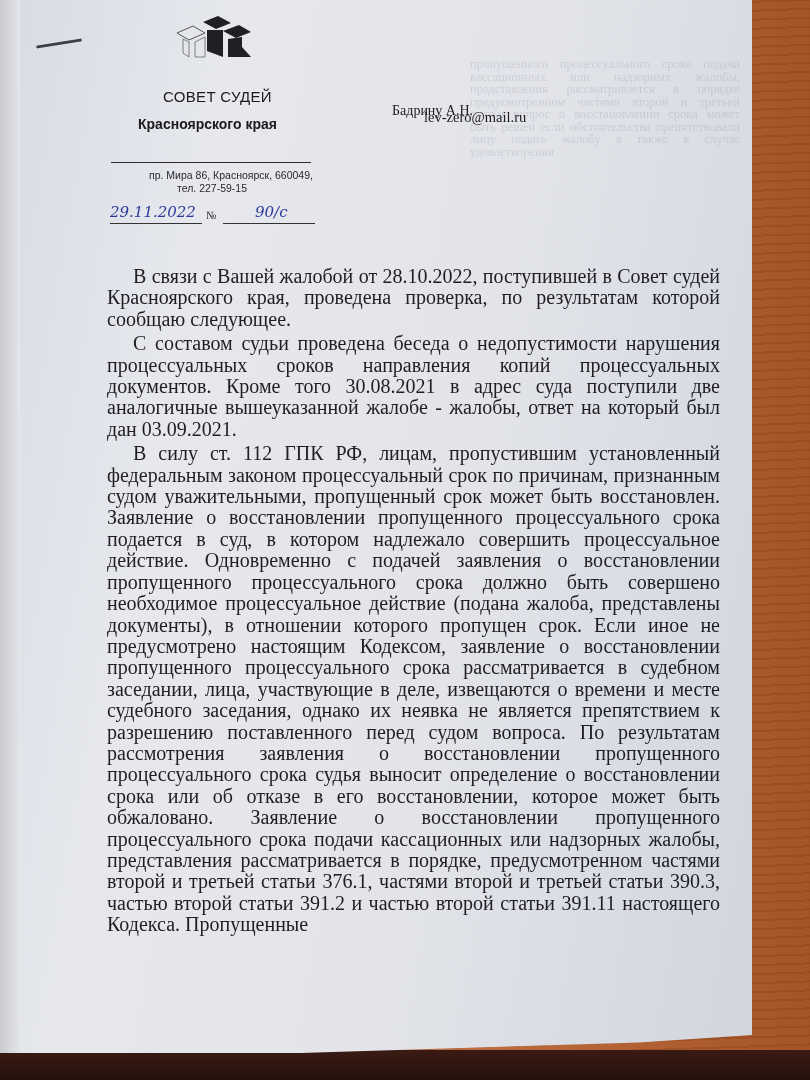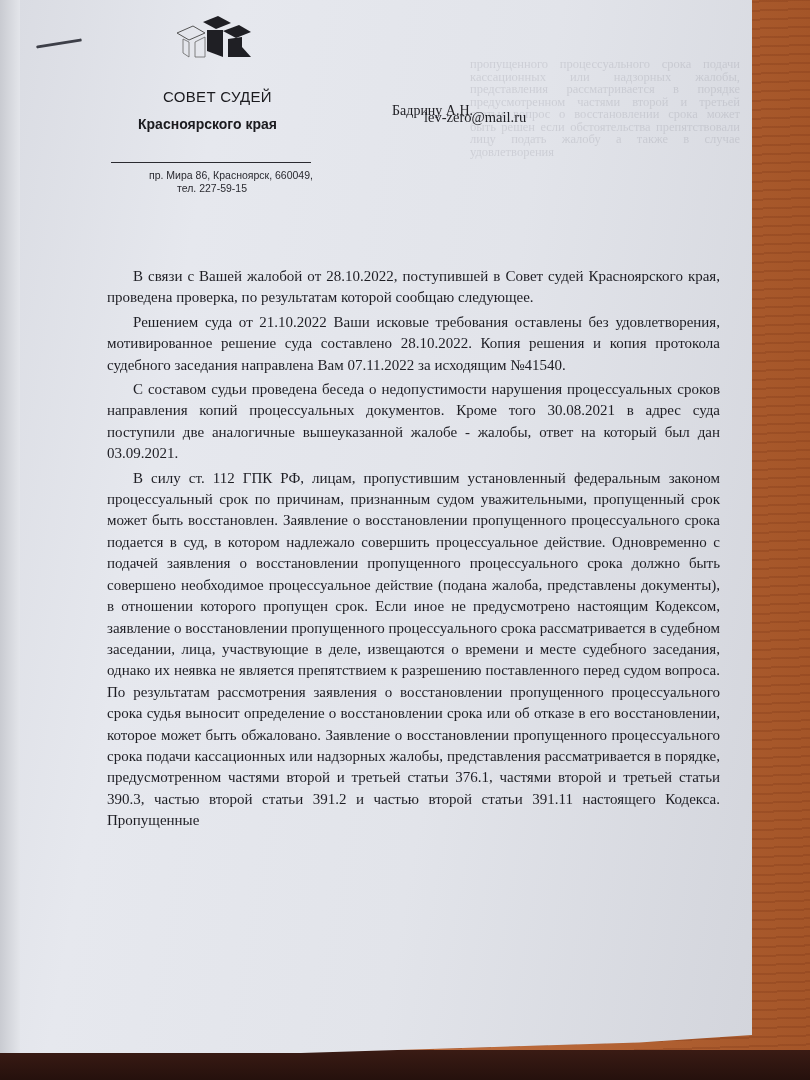--- a/index.html
+++ b/index.html
@@ -63,21 +63,21 @@
   }
   .reg-no-line { position:absolute; left:113px; top:20px; width:92px; height:1px; background:#333; }
   .recipient-name { position:absolute; left:392px; top:72px; font-size:14px; color:#1d1d22;margin-top:31px; }
   .recipient-email { position:absolute; left:424px; top:109px; font-size:14.5px; color:#1d1d22; }
   .bleed {
     position:absolute; left:470px; top:58px; width:270px; color:rgba(80,80,90,0.14);
     font-size:12.5px; line-height:12.5px; text-align:justify; filter:blur(0.6px);
   }
   .body-text {
     position:absolute; left:107px; top:266px; width:613px;
-    font-size:15px; line-height:21.4px; color:#1e1e24; text-align:justify;
+    font-size:20px; line-height:21.4px; color:#1e1e24; text-align:justify;
   }
   .body-text p { margin:0 0 3px 0; text-indent:26px; }
   .body-text p.cont { margin-bottom:16px; }
 </style>
 </head>
 <body>
 
 <div class="wood"></div>
 <div class="bottom-dark"></div>
 
@@ -99,23 +99,29 @@
     <polygon points="53,24 67,22 67,42 53,42" fill="#1f1f24"></polygon>
     <polygon points="67,32 76,42 67,42" fill="#1f1f24"></polygon>
   </svg>
 
   <div class="org-title">СОВЕТ СУДЕЙ</div>
   <div class="org-region">Красноярского края</div>
   <div class="org-rule"></div>
   <div class="org-address">пр. Мира 86, Красноярск, 660049,</div>
   <div class="org-phone">тел. 227-59-15</div>
 
+  <div class="reg-row">
+    <span class="reg-date">29.11.2022</span>
+    <div class="reg-date-line"></div>
+    <span class="reg-no-sign">№</span>
+    <span class="reg-number">90/с</span>
+    <div class="reg-no-line"></div>
+  </div>
 
   <div class="recipient-name">Бадрину А.Н.</div>
   <div class="recipient-email">lev-zero@mail.ru</div>
 
   <div class="body-text">
     <p>В связи с Вашей жалобой от 28.10.2022, поступившей в Совет судей Красноярского края, проведена проверка, по результатам которой сообщаю следующее.</p>
-    <p>Решением суда от 21.10.2022 Ваши исковые требования оставлены без удовлетворения, мотивированное решение суда составлено 28.10.2022. Копия решения и копия протокола судебного заседания направлена Вам 07.11.2022 за исходящим №41540.</p>
     <p>С составом судьи проведена беседа о недопустимости нарушения процессуальных сроков направления копий процессуальных документов. Кроме того 30.08.2021 в адрес суда поступили две аналогичные вышеуказанной жалобе - жалобы, ответ на который был дан 03.09.2021.</p>
     <p class="cont">В силу ст.  112 ГПК РФ, лицам, пропустившим установленный федеральным законом процессуальный срок по причинам, признанным судом уважительными, пропущенный срок может быть восстановлен. Заявление о восстановлении пропущенного процессуального срока подается в суд, в котором надлежало совершить процессуальное действие. Одновременно с подачей заявления о восстановлении пропущенного процессуального срока должно быть совершено необходимое процессуальное действие (подана жалоба, представлены документы), в отношении которого пропущен срок. Если иное не предусмотрено настоящим Кодексом, заявление о восстановлении пропущенного процессуального срока рассматривается в судебном заседании, лица, участвующие в деле, извещаются о времени и месте судебного заседания, однако их неявка не является препятствием к разрешению поставленного перед судом вопроса. По результатам рассмотрения заявления о восстановлении пропущенного процессуального срока судья выносит определение о восстановлении срока или об отказе в его восстановлении, которое может быть обжаловано. Заявление о восстановлении пропущенного процессуального срока подачи кассационных или надзорных жалобы, представления рассматривается в порядке, предусмотренном частями второй и третьей статьи 376.1, частями второй и третьей статьи 390.3, частью второй статьи 391.2 и частью второй статьи 391.11 настоящего Кодекса. Пропущенные</p>
   </div>
 </div>
 
 </body></html>

